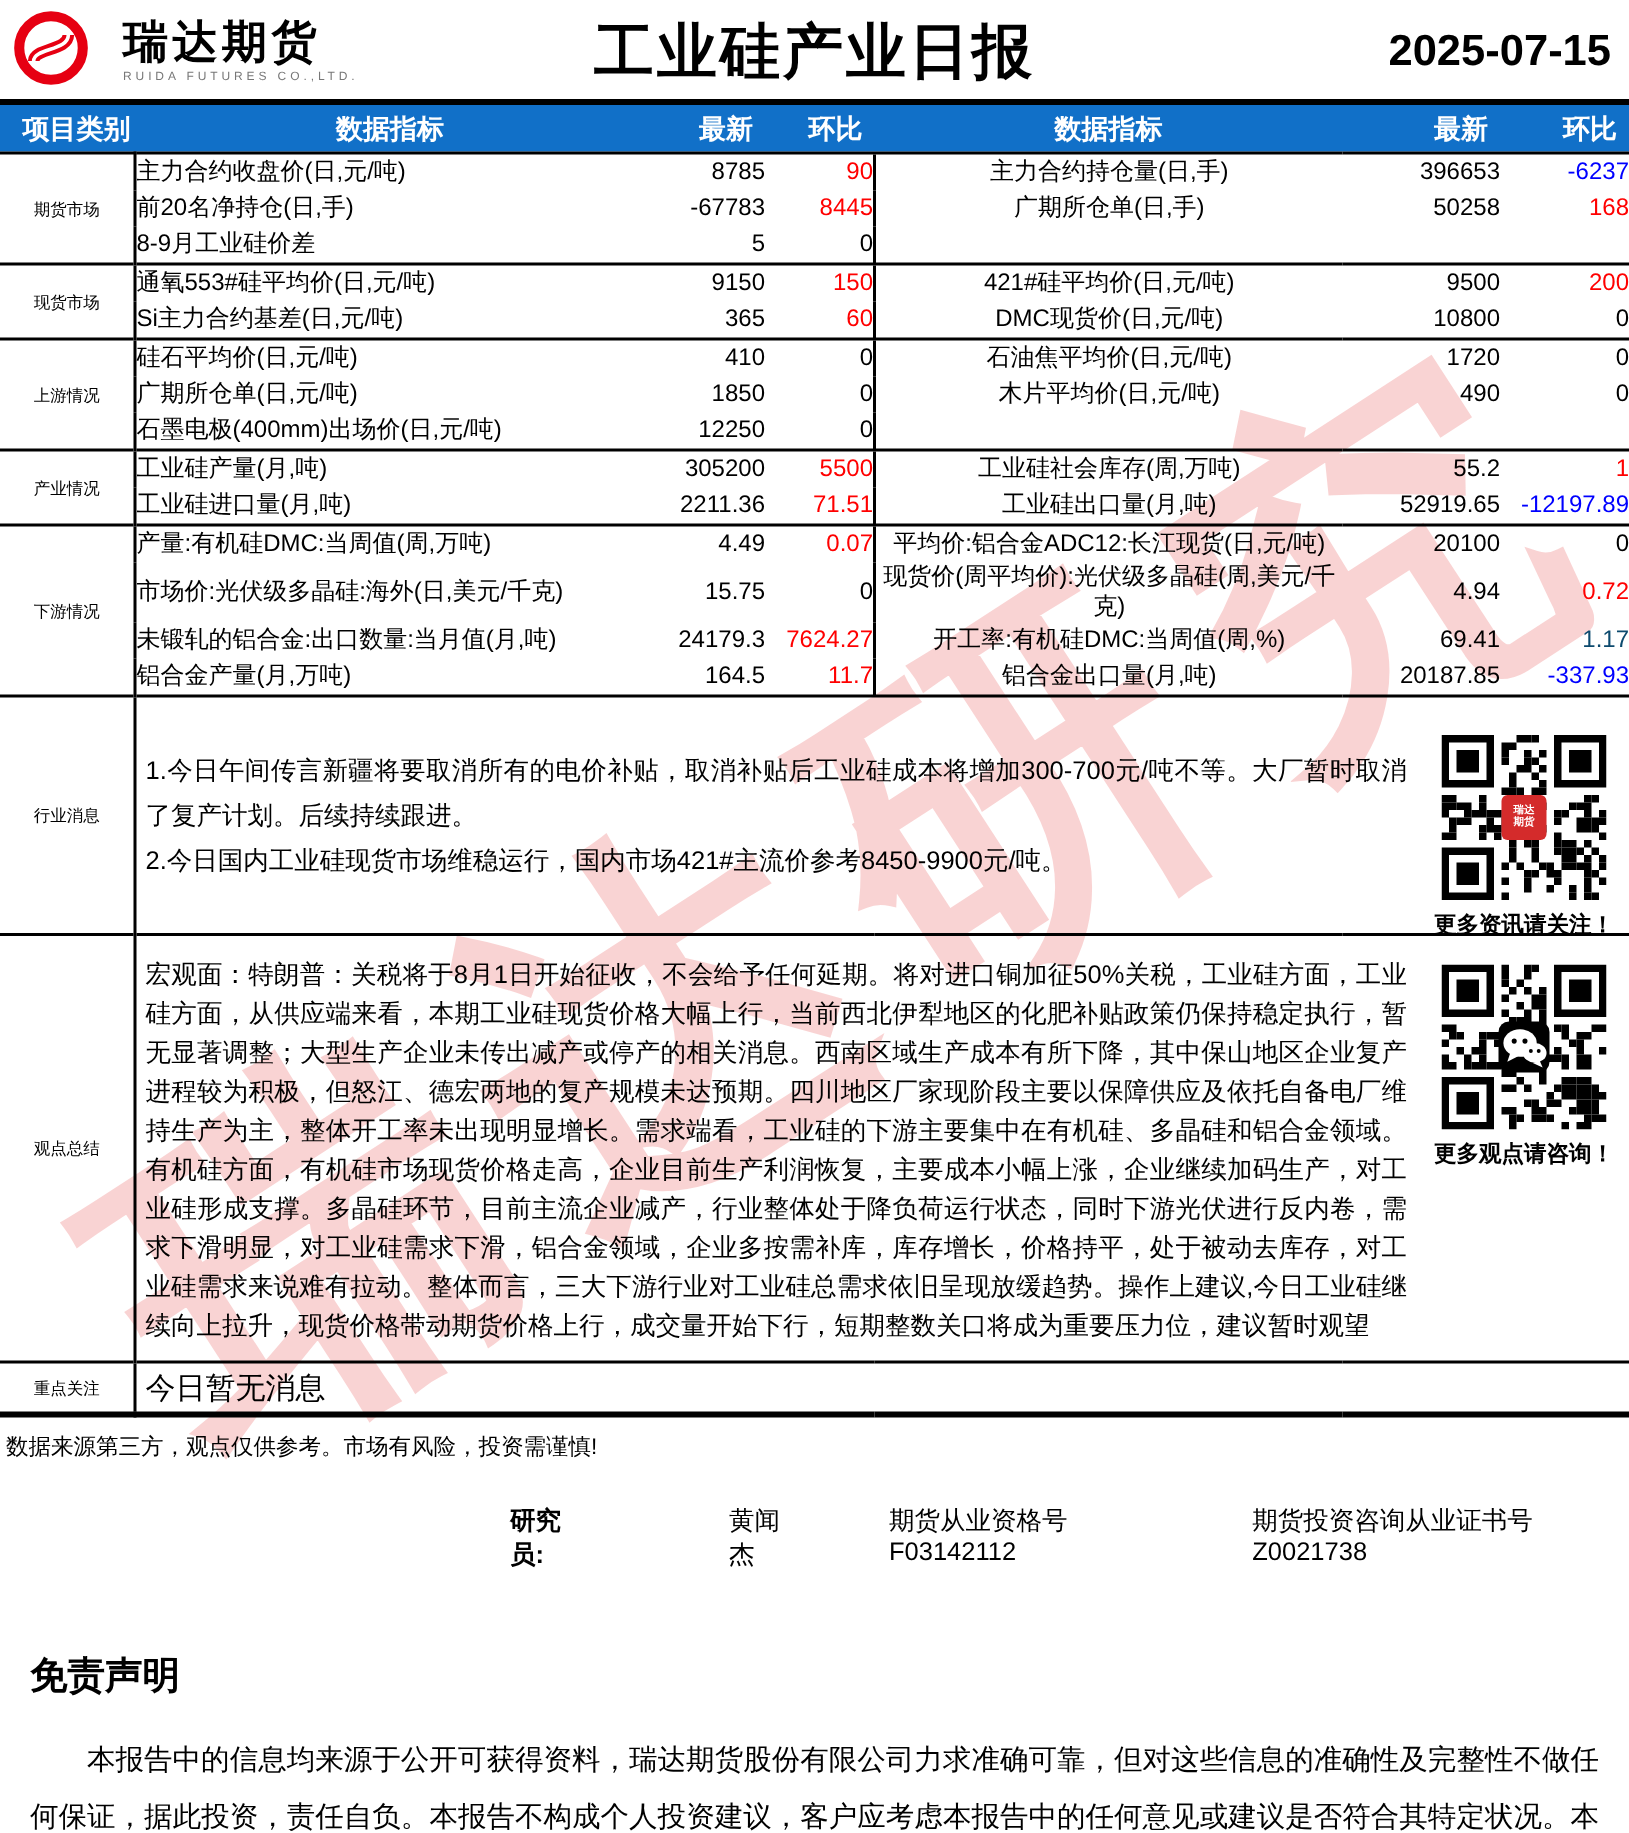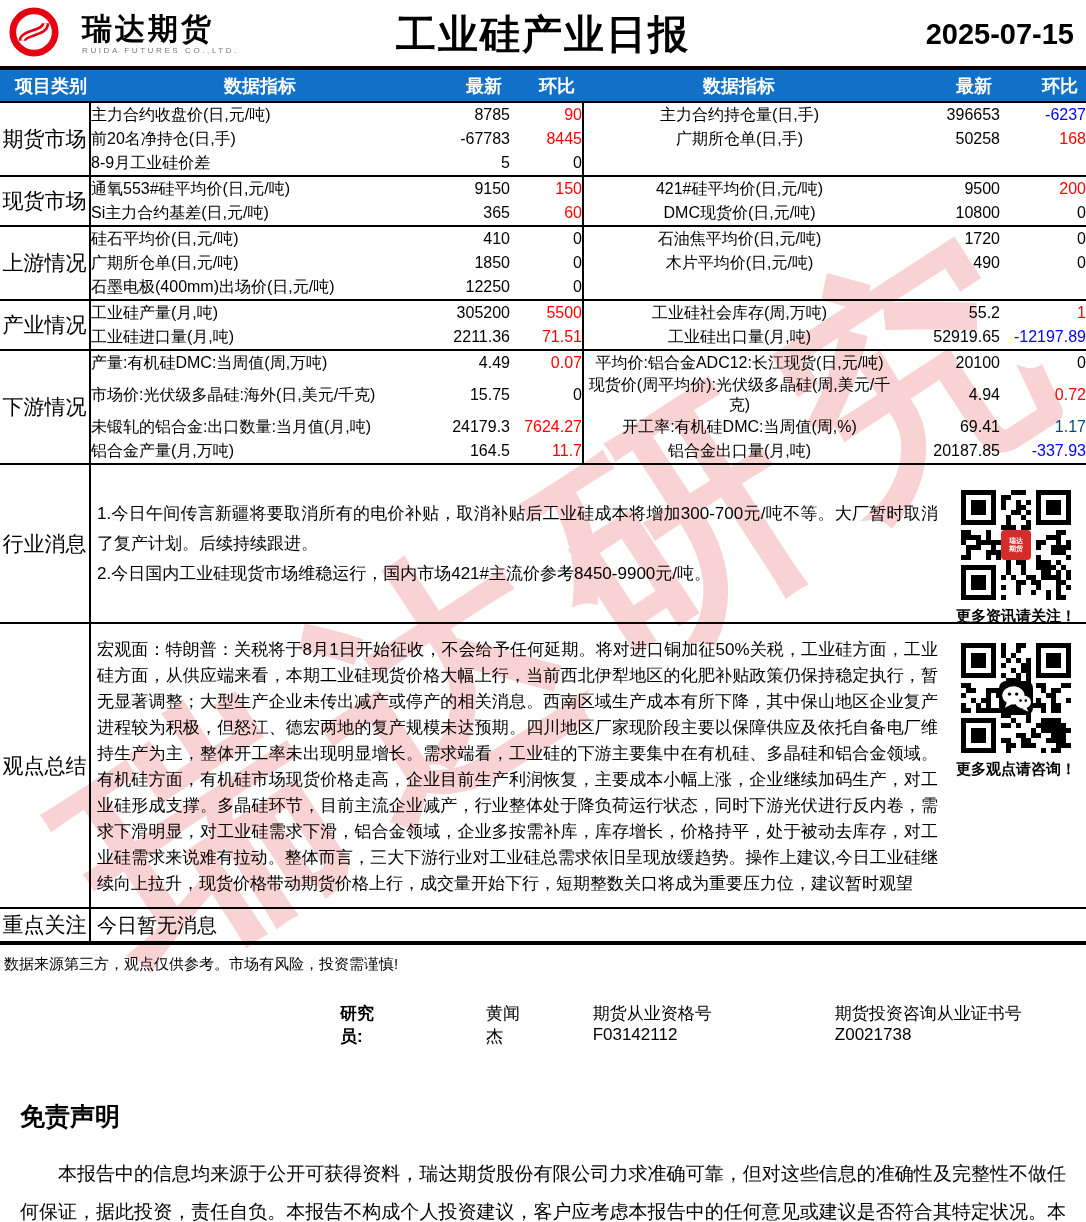--- a/index.html
+++ b/index.html
@@ -24,21 +24,21 @@
     background:#1170c8;color:#fff;font-weight:bold;font-size:18px;height:31px;align-items:center;}
   .col-head .c-left{padding-left:15px;text-align:left;}
   .col-head .c-center{text-align:center;}
   .col-head .c-right{text-align:right;padding-right:8px;}
 
   
   table.rpt{width:1086px;border-collapse:collapse;table-layout:fixed;
     border-top:2px solid #000;border-bottom:4px solid #000;font-size:16px;}
   table.rpt td{padding:0;vertical-align:middle;background:transparent;}
   tr.section-start td{border-top:2px solid #000;}
-  td.cat-cell{border-right:2px solid #000;text-align:center;font-size:21px;}
+  td.cat-cell{border-right:2px solid #000;text-align:center;font-size:11px;}
   td.ind-cell{padding-left:5px;height:24px;line-height:1.25;}
   td.split{border-left:2px solid #000;text-align:center;}
   td.num-cell{text-align:right;padding-right:8px;font-variant-numeric:tabular-nums;}
   td.text-cell{vertical-align:top;}
   .text-flex{display:flex;align-items:stretch;}
   .para-block{flex:1;padding:4px 8px 4px 6px;font-size:17px;line-height:26px;text-align:justify;}
   .para-block p{margin:0;}
   .center-v{display:flex;flex-direction:column;justify-content:center;line-height:30px;}
   .qr-col{width:140px;display:flex;flex-direction:column;align-items:center;padding-top:12px;flex:none;}
   .qr-box{position:relative;width:110px;height:110px;}

